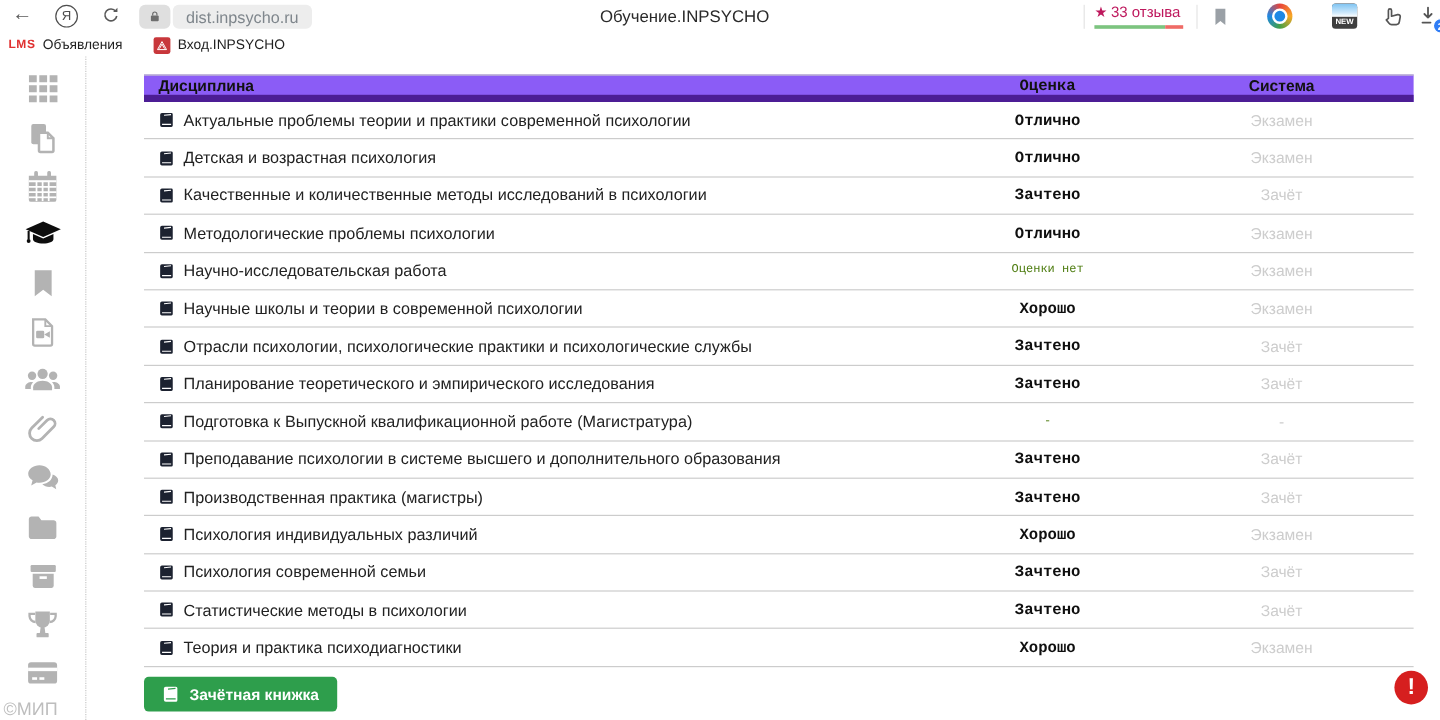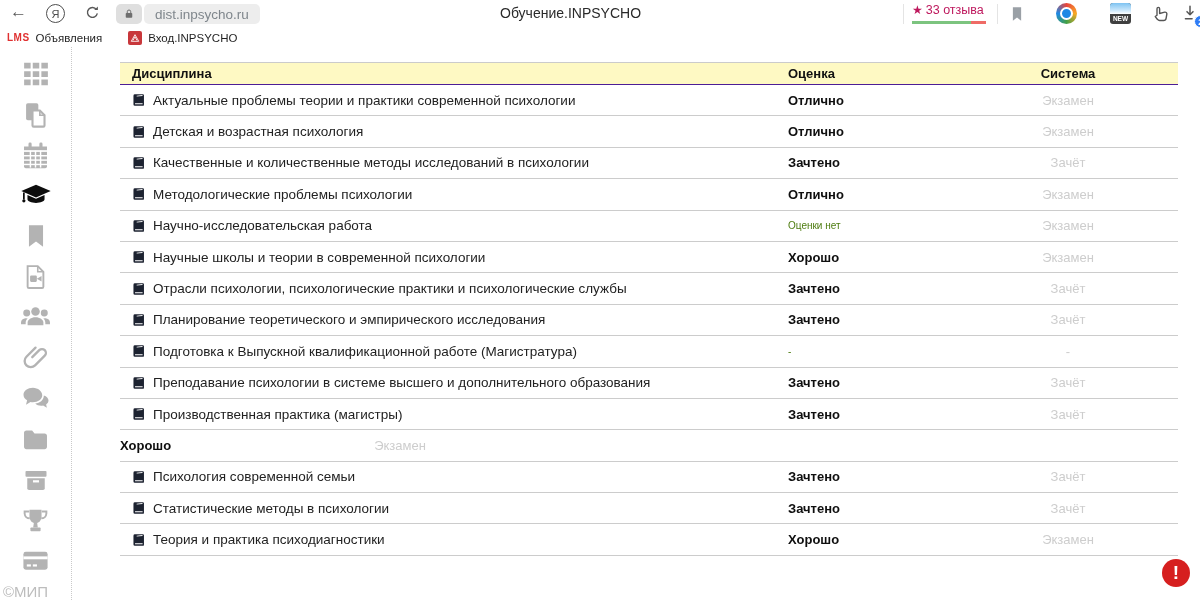--- a/index.html
+++ b/index.html
@@ -53,28 +53,28 @@
   .sidebar { position:absolute; top:0; left:0; width:72px; height:553px; border-right:1px dotted #c9c9c9;
              display:flex; flex-direction:column; align-items:center; padding:10px 0 22px; 
              justify-content:space-between; }
   .side-item { width:34px; height:34px; display:flex; align-items:center; justify-content:center;
                color:#b3b3b3; cursor:pointer; }
   .side-item.active { color:#0d0d0d; }
   .copyright { position:absolute; left:3px; bottom:0px; font-size:15px; color:#bdbdbd; }
 
   
   .gradebook { position:absolute; left:120px; top:15px; width:1058px; }
-  .t-head { display:flex; align-items:center; height:23px; background:#fef9c3;
-            border-top:1px solid #cbcbcb; border-bottom:1px solid #4c1d95;
+  .t-head { display:flex; align-items:center; height:23px; background:#8b5cf6;
+            border-top:1px solid #cbcbcb; border-bottom:6px solid #4c1d95;
             font-size:13px; font-weight:bold; color:#111; }
   .t-row { display:flex; align-items:center; height:31.4px; border-bottom:1px solid #cccccc;
            font-size:13.5px; color:#222; }
   .col-disc { flex:1; padding-left:12px; display:flex; align-items:center; gap:7px; overflow:hidden;
               white-space:nowrap; }
-  .col-grade { width:170px; text-align:left; }
+  .col-grade { width:170px; text-align:center;font-family:Liberation Mono, monospace; }
   .col-sys { width:220px; text-align:center; }
   .t-row .col-grade.strong { font-weight:bold; color:#0f0f0f; font-size:13px; }
   .t-row .col-grade.muted { color:#4d7c0f; font-size:10px; }
   .t-row .col-sys { color:#cdcdcd; font-size:13px; }
   .book-ic { flex:none; color:#1c2230; }
 
   
   .grade-btn { position:absolute; left:120px; top:517px; height:29px; display:inline-flex; align-items:center;
                gap:8px; background:#2e9e4c; border:none; border-radius:4px; padding:0 15px; color:#fff;
                font-size:13px; font-weight:bold; font-family:"Liberation Sans",sans-serif; cursor:pointer; }
@@ -388,20 +388,27 @@
               <path d="M5 2h13.5a2 2 0 0 1 2 2v16a2 2 0 0 1-2 2H5a2.5 2.5 0 0 1-2.5-2.5v-15A2.5 2.5 0 0 1 5 2z"></path>
               <path fill="#fff" d="M5.2 17.5h13v1.6h-13zM8 4.5l10-1v1.6l-10 1z"></path>
             </svg>
         <span>Производственная практика (магистры)</span>
       </span>
       <span class="col-grade strong">Зачтено</span>
       <span class="col-sys">Зачёт</span>
     </div>
 
     <div class="t-row">
+      <span class="col-disc">
+        <svg class="book-ic" width="14" height="14" viewBox="0 0 24 24" fill="currentColor">
+              <path d="M5 2h13.5a2 2 0 0 1 2 2v16a2 2 0 0 1-2 2H5a2.5 2.5 0 0 1-2.5-2.5v-15A2.5 2.5 0 0 1 5 2z"></path>
+              <path fill="#fff" d="M5.2 17.5h13v1.6h-13zM8 4.5l10-1v1.6l-10 1z"></path>
+            </svg>
+        <span>Психология индивидуальных различий</span>
+      </span>
       <span class="col-grade strong">Хорошо</span>
       <span class="col-sys">Экзамен</span>
     </div>
 
     <div class="t-row">
       <span class="col-disc">
         <svg class="book-ic" width="14" height="14" viewBox="0 0 24 24" fill="currentColor">
               <path d="M5 2h13.5a2 2 0 0 1 2 2v16a2 2 0 0 1-2 2H5a2.5 2.5 0 0 1-2.5-2.5v-15A2.5 2.5 0 0 1 5 2z"></path>
               <path fill="#fff" d="M5.2 17.5h13v1.6h-13zM8 4.5l10-1v1.6l-10 1z"></path>
             </svg>
@@ -430,17 +437,24 @@
               <path fill="#fff" d="M5.2 17.5h13v1.6h-13zM8 4.5l10-1v1.6l-10 1z"></path>
             </svg>
         <span>Теория и практика психодиагностики</span>
       </span>
       <span class="col-grade strong">Хорошо</span>
       <span class="col-sys">Экзамен</span>
     </div>
   </div>
   </div>
 
+  <button class="grade-btn">
+    <svg width="15" height="15" viewBox="0 0 24 24" fill="#fff">
+        <path d="M5 2h13.5a2 2 0 0 1 2 2v16a2 2 0 0 1-2 2H5a2.5 2.5 0 0 1-2.5-2.5v-15A2.5 2.5 0 0 1 5 2z"></path>
+        <path fill="#2e9e4c" d="M5.2 17.5h13v1.6h-13zM8 4.5l10-1v1.6l-10 1z"></path>
+      </svg>
+    <span>Зачётная книжка</span>
+  </button>
 
   <span class="alert-badge">
       <span>!</span>
     </span>
 </div>
 
 </body></html>

